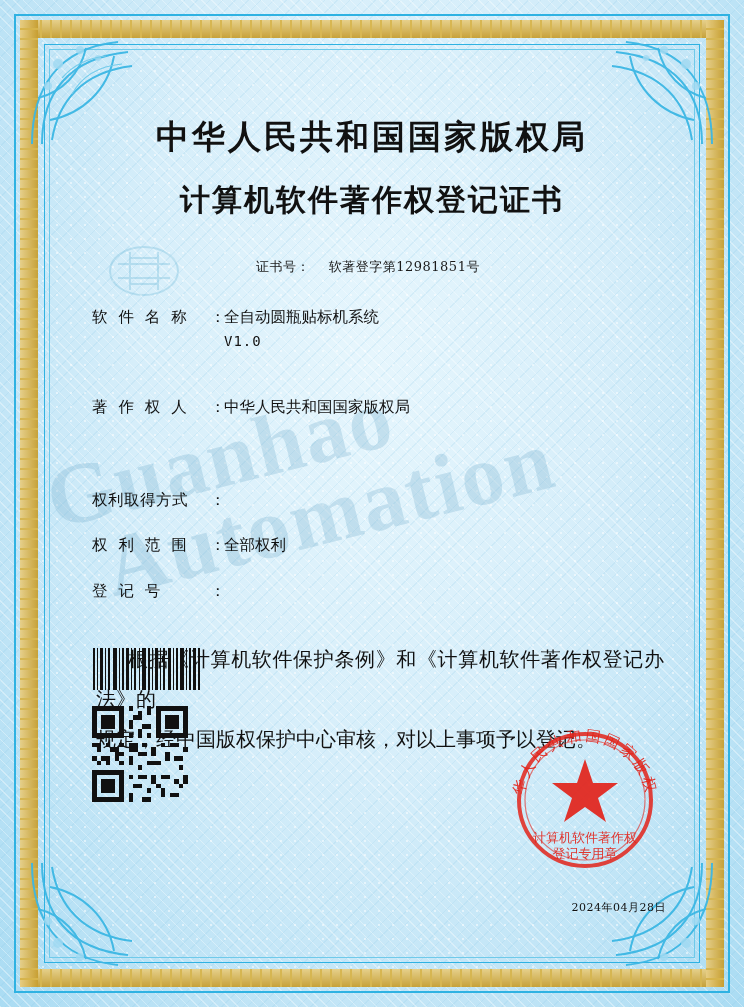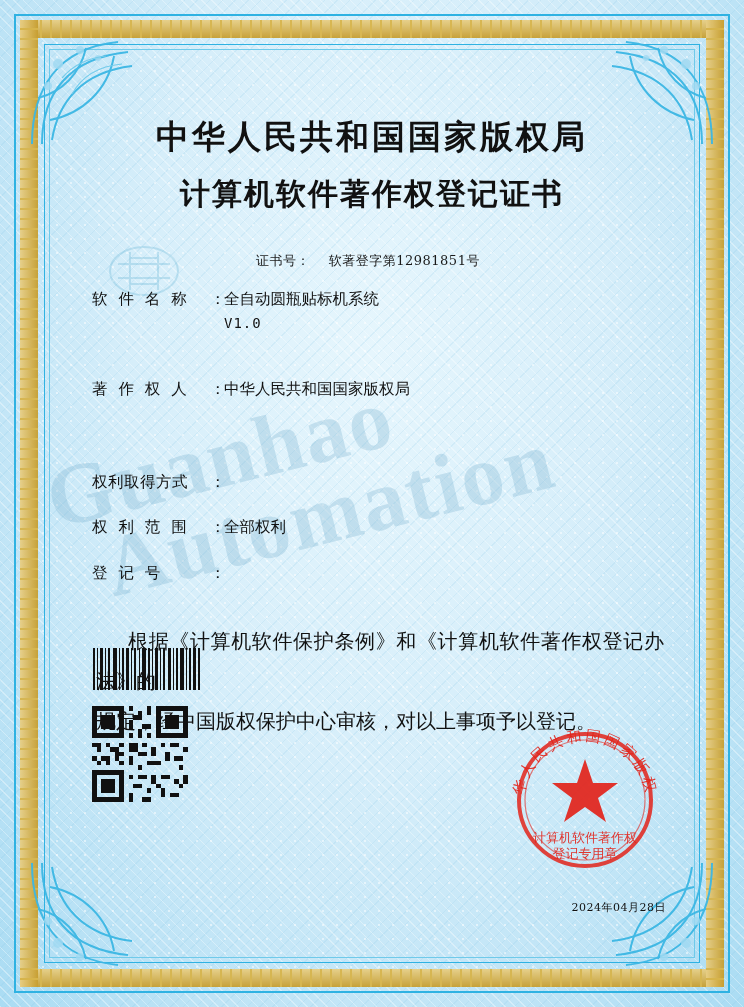--- a/index.html
+++ b/index.html
@@ -127,35 +127,35 @@
     font-size: 33px;
     font-weight: 700;
     letter-spacing: 3px;
     line-height: 1.5;
   }
   .title-line2 {
     font-size: 30px;
     font-weight: 700;
     letter-spacing: 2px;
     line-height: 1.6;
-    margin-top: 8px;
+    margin-top: 14px;
   }
   .cert-no {
     text-align: center;
     margin-top: 34px;
     padding-right: 8px;
     font-size: 13px;
     color: #1a1a1a;
     font-family: "DejaVu Serif", serif;
     letter-spacing: 0.5px;
   }
   .cert-no .label { margin-right: 14px; }
 
   .fields {
-    margin-top: 18px;
+    margin-top: 30px;
     padding-left: 32px;
     font-family: "DejaVu Serif", serif;
     color: #111;
   }
   .field-row {
     display: flex;
     align-items: flex-start;
     margin-bottom: 8px;
     font-size: 15.5px;
     line-height: 1.5;

